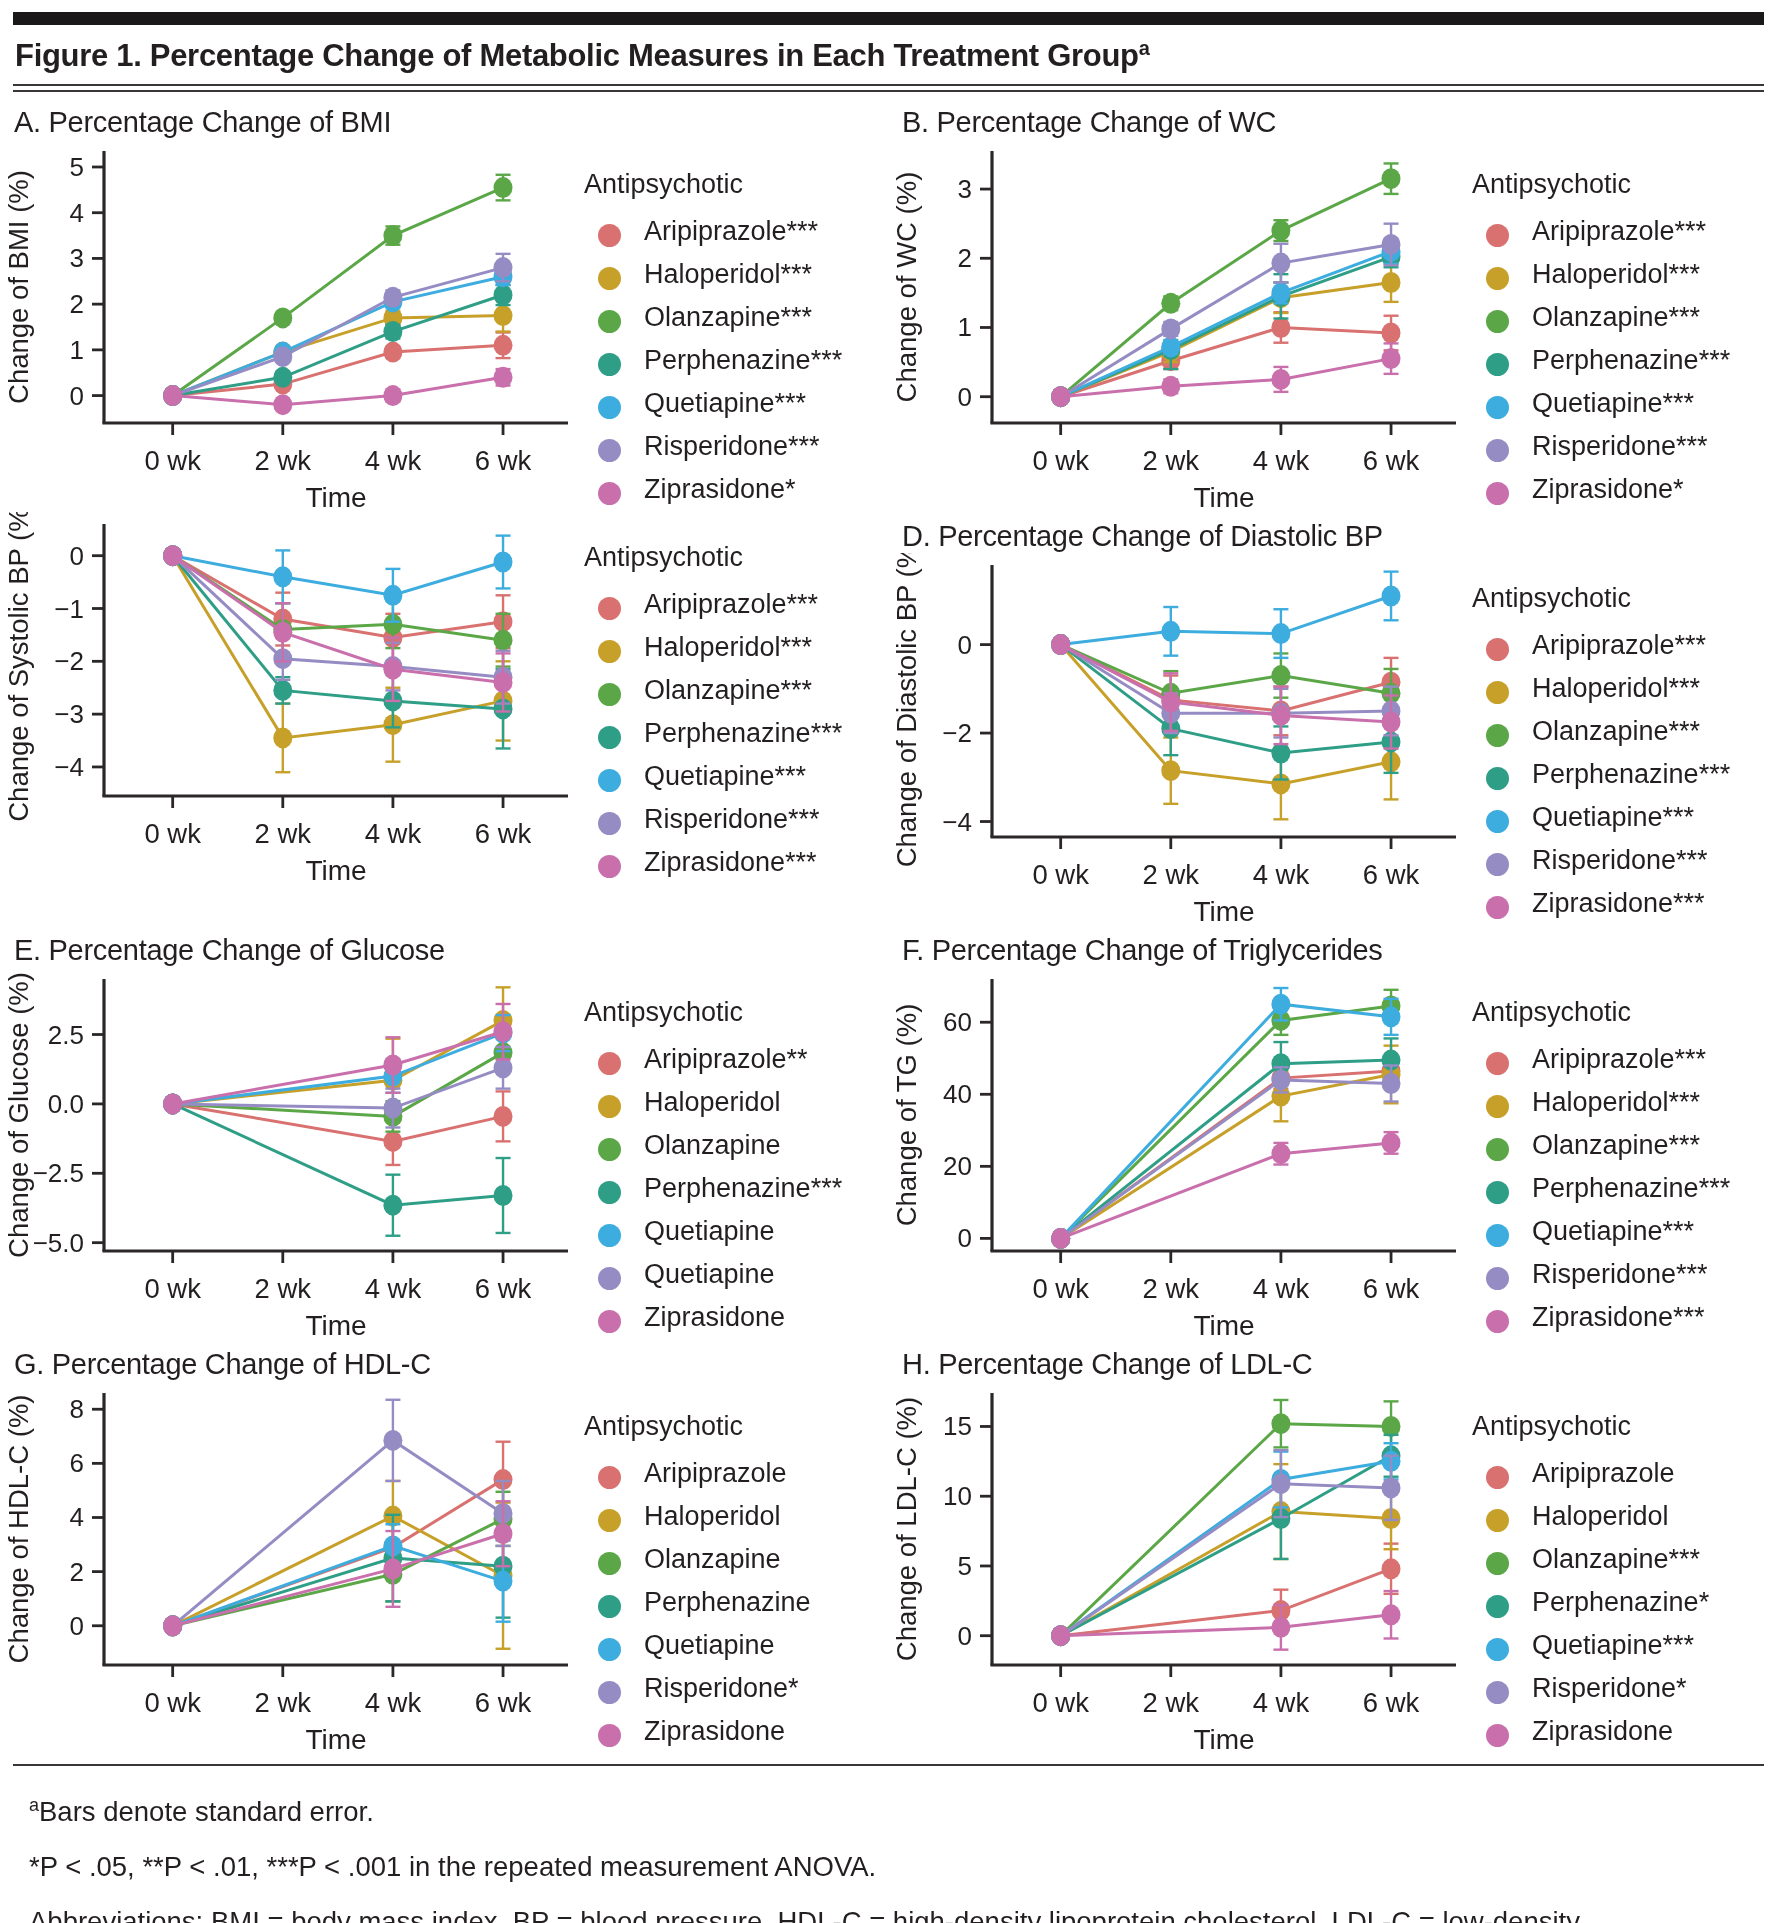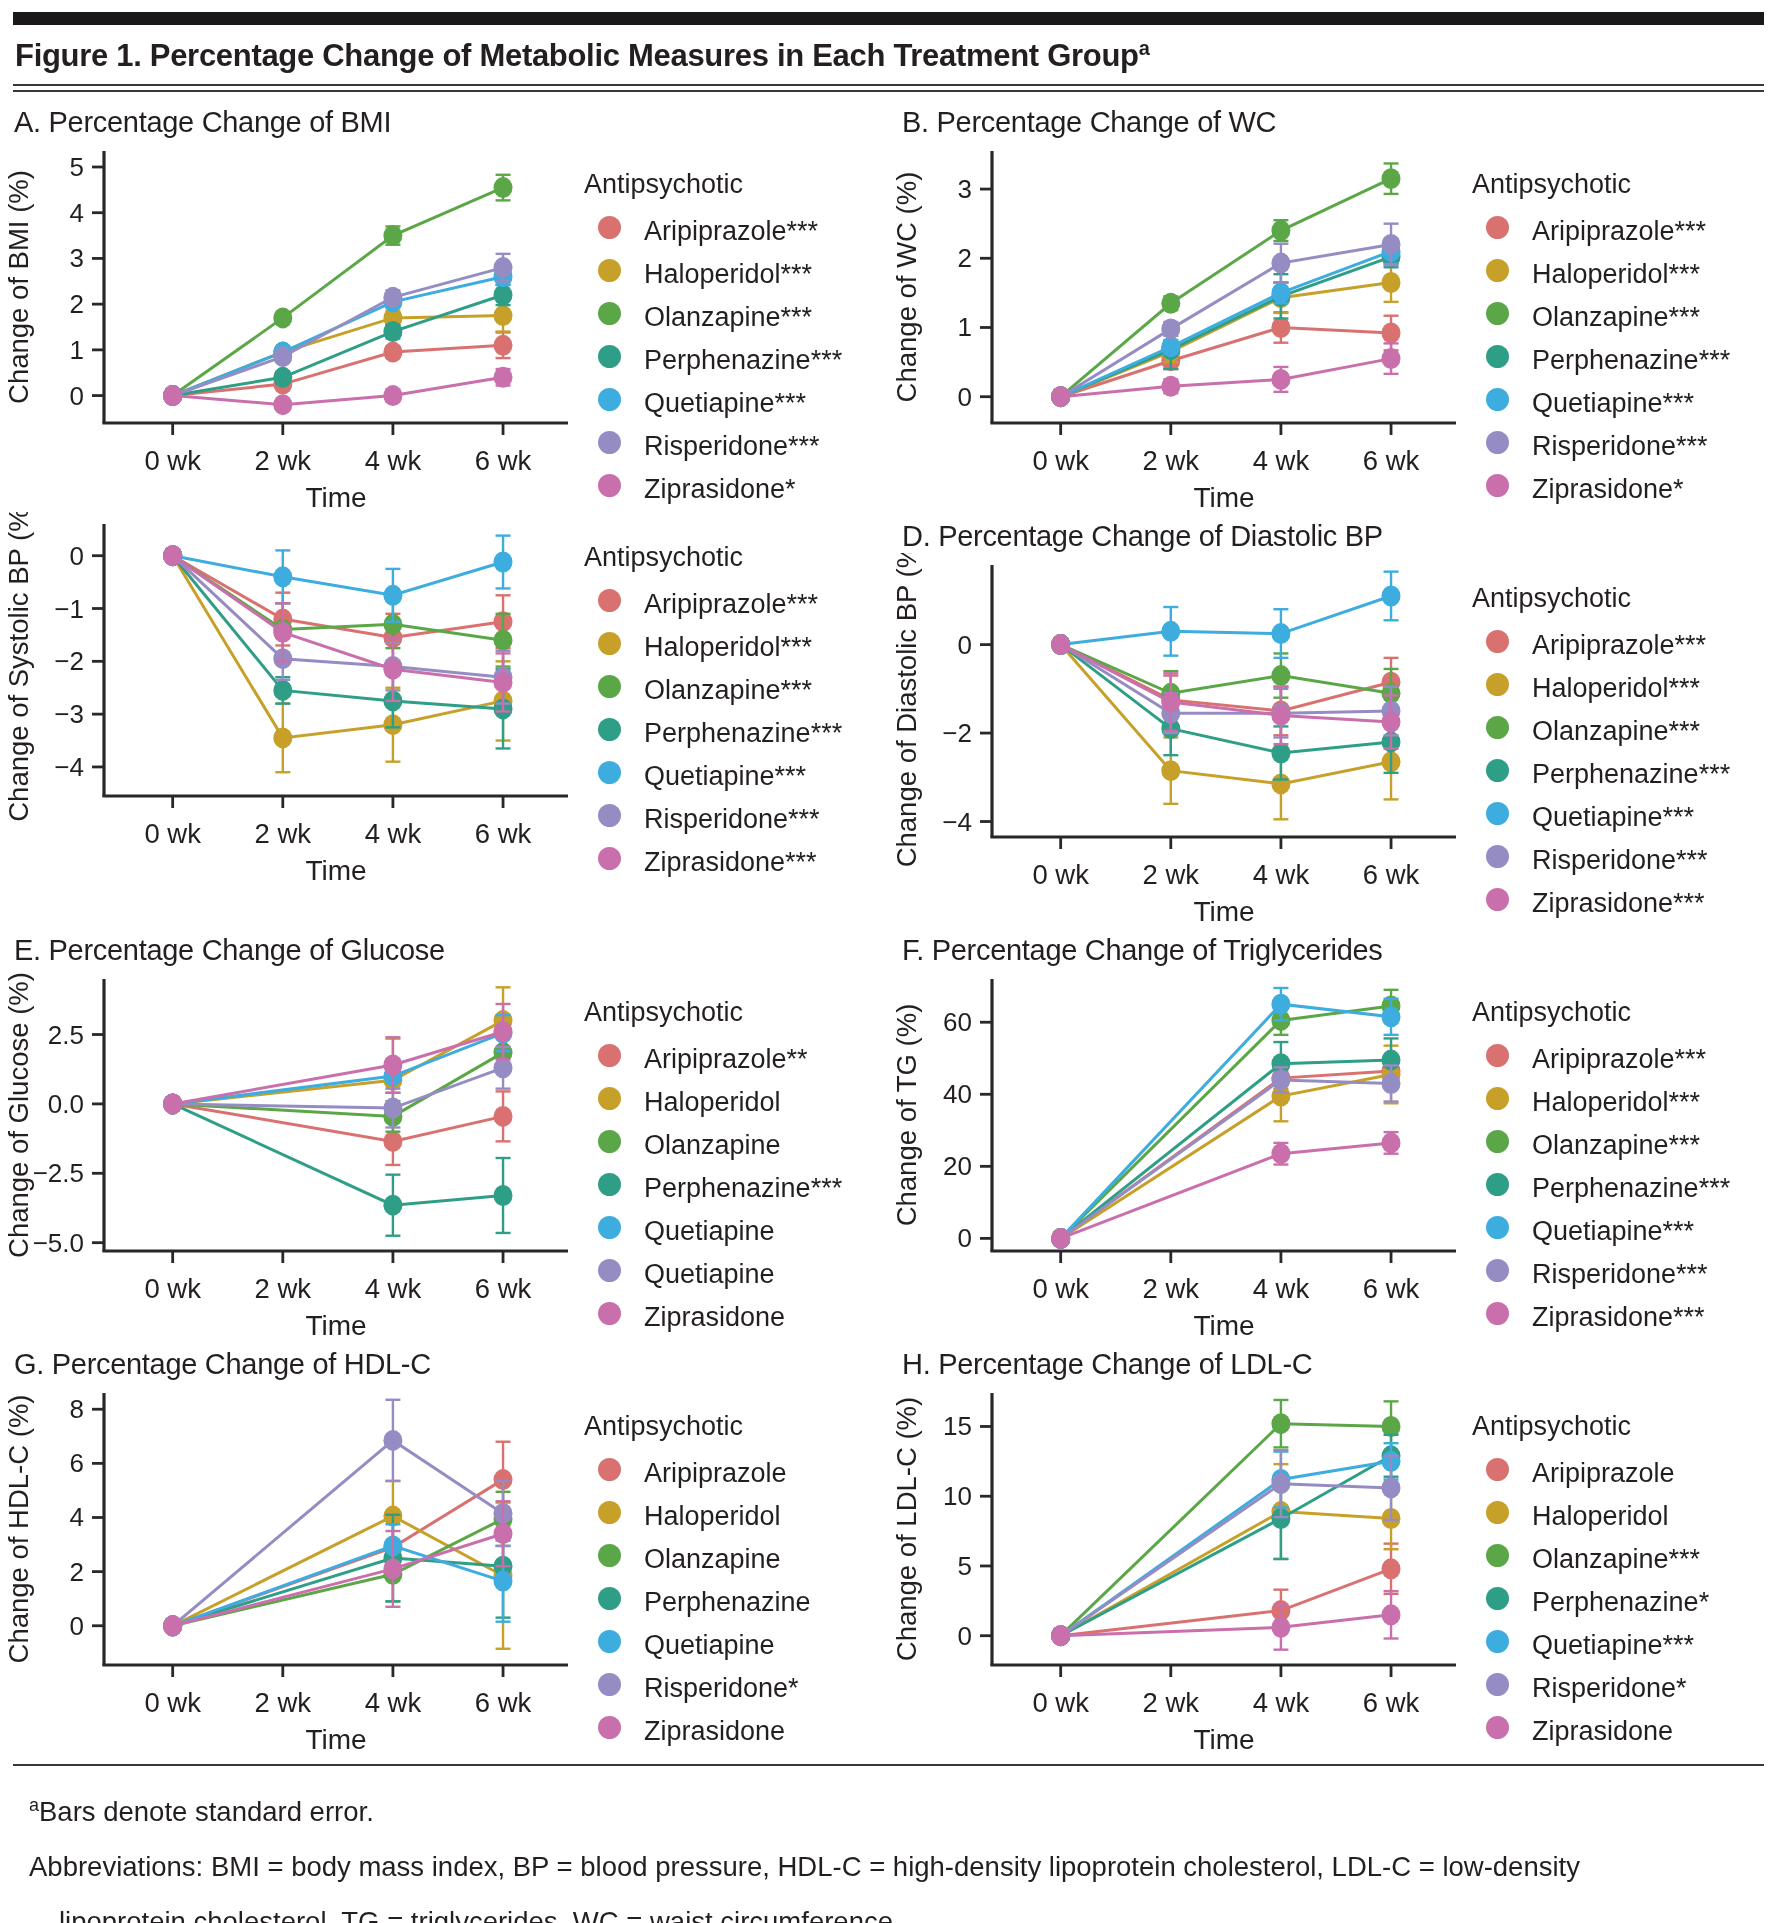--- a/index.html
+++ b/index.html
@@ -8,21 +8,21 @@
   .figure-title{font-size:31px;font-weight:bold;margin:0 0 10px 15px;letter-spacing:-0.3px;}
   .figure-title sup{font-size:20px;vertical-align:super;}
   .double-rule{margin:0 13px 4px 13px;height:2px;border-top:2.5px solid #3a3637;border-bottom:2.5px solid #3a3637;padding-top:2px;}
   .panels{display:grid;grid-template-columns:888px 889px;padding:2px 0 0 2px;}
   .panel{height:414px;overflow:hidden;}
   .panel-heading{font-size:29px;font-weight:normal;margin:8px 0 0 12px;letter-spacing:-0.3px;}
   .panel-row{display:flex;align-items:flex-start;}
   svg.chart{flex:none;display:block;}
   .legend{padding-top:30px;margin-left:2px;}
   .legend-title{font-size:27px;margin:0 0 16px 0;}
-  .legend-item{display:flex;align-items:flex-start;margin:12px 0 12px 14px;}
+  .legend-item{display:flex;align-items:flex-end;margin:12px 0 12px 14px;}
   .legend-dot{width:23px;height:23px;border-radius:50%;margin-right:23px;flex:none;}
   .legend-label{font-size:27px;white-space:nowrap;}
   .footer{margin:10px 13px 0 13px;border-top:2.5px solid #3a3637;padding-top:10px;font-size:27.5px;line-height:1.42;}
   .footer p{margin:16px;}
   .footer sup{font-size:18px;vertical-align:super;}
   .footer .indent{padding-left:30px;}
 </style>
 </head>
 <body>
 
@@ -1283,15 +1283,16 @@
             <span class="legend-dot" style="background: rgb(201, 111, 172);"></span>
             <span class="legend-label">Ziprasidone</span>
           </div>
         </div>
       </div>
     </div>
   </div>
 
 <div class="footer">
   <p><sup>a</sup><span>Bars denote standard error.</span></p>
+  <p>*P &lt; .05, **P &lt; .01, ***P &lt; .001 in the repeated measurement ANOVA.</p>
   <p>Abbreviations: BMI = body mass index, BP = blood pressure, HDL-C = high-density lipoprotein cholesterol, LDL-C = low-density</p>
   <p class="indent">lipoprotein cholesterol, TG = triglycerides, WC = waist circumference.</p>
 </div>
 
 </body></html>

